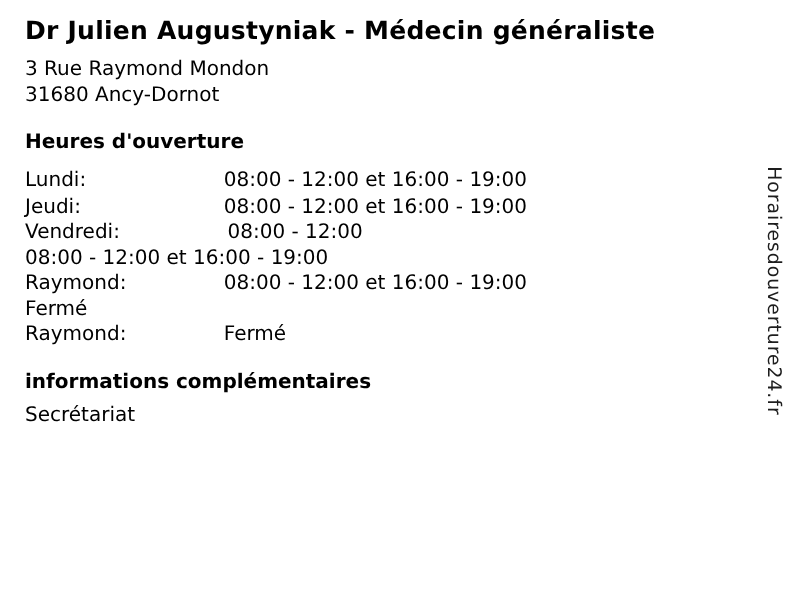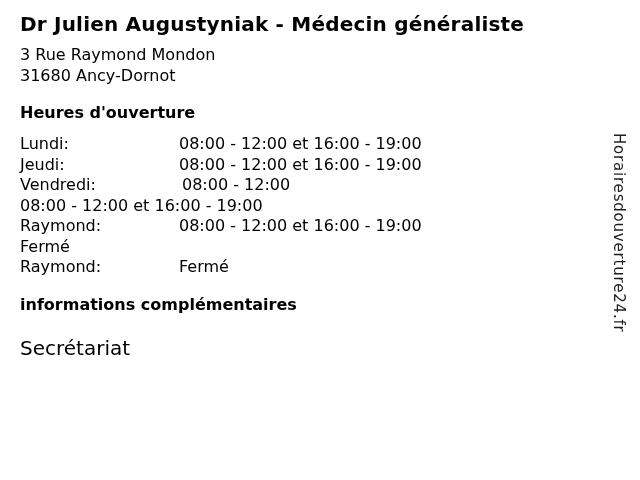--- a/index.html
+++ b/index.html
@@ -30,21 +30,21 @@
     line-height: 20px;
   }
 
   .hours-table { margin-top: 11px; font-size: 16px; }
   .hours-row { display: flex; line-height: 20.5px; gap: 39px; }
   .hours-row .day { width: 120px; flex: 0 0 120px; }
   .hours-row .time { white-space: nowrap; }
   .hours-row.row-short .time { padding-left: 3px; }
 
   .info-heading { }
-  .info-text { margin-top: 23px; font-size: 20px; line-height: 21px; }
+  .info-text { margin-top: 6px; font-size: 16px; line-height: 21px; }
 
   .watermark {
     position: absolute;
     top: 133px;
     right: 12px;
     writing-mode: vertical-rl;
     font-size: 15px;
     letter-spacing: 0.8px;
     color: #1d1d1d;
     white-space: nowrap;

